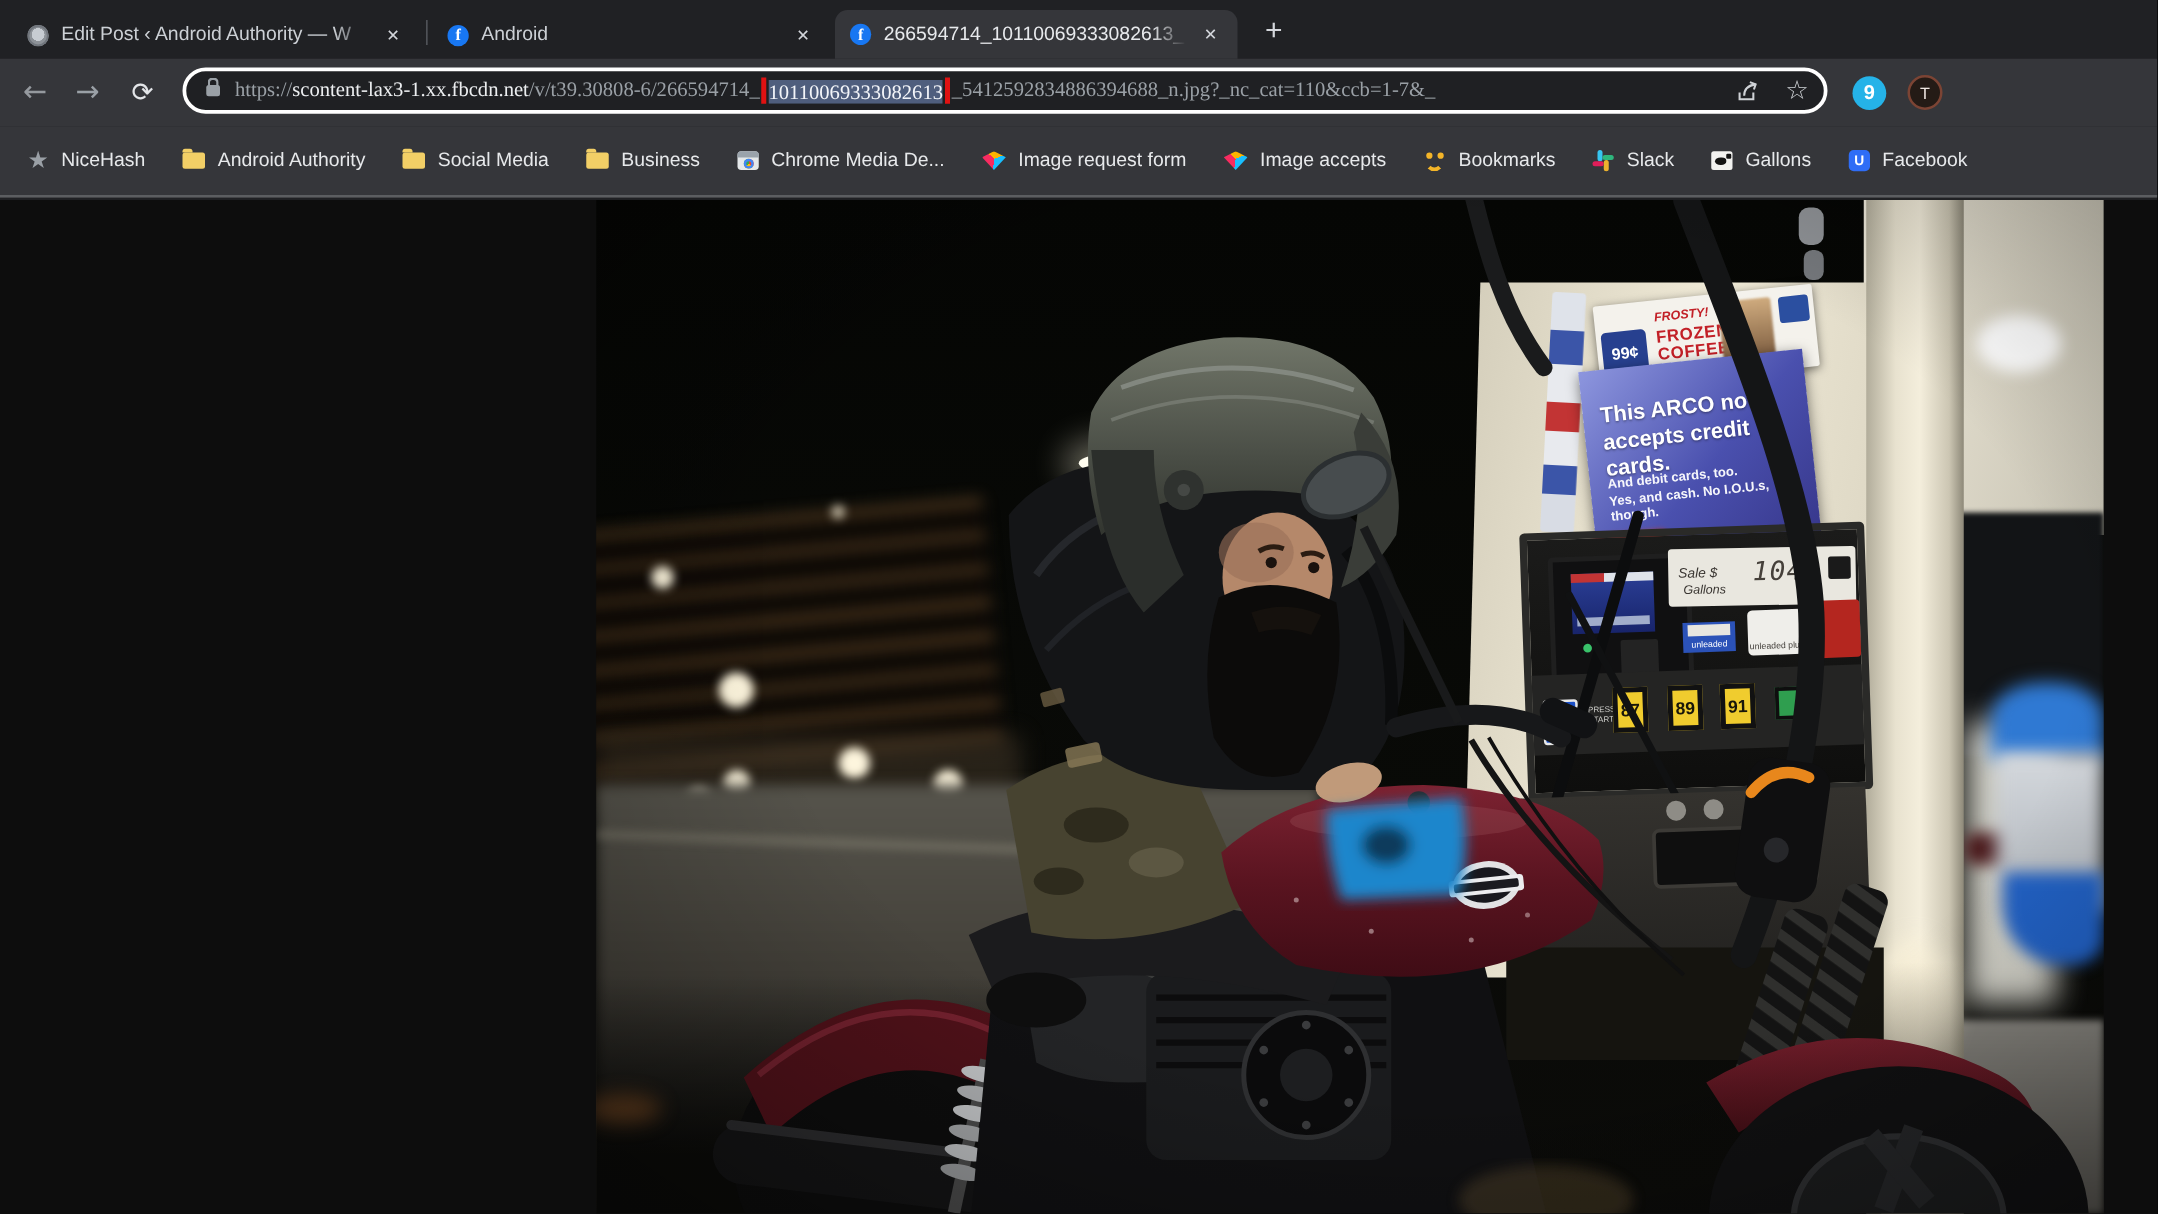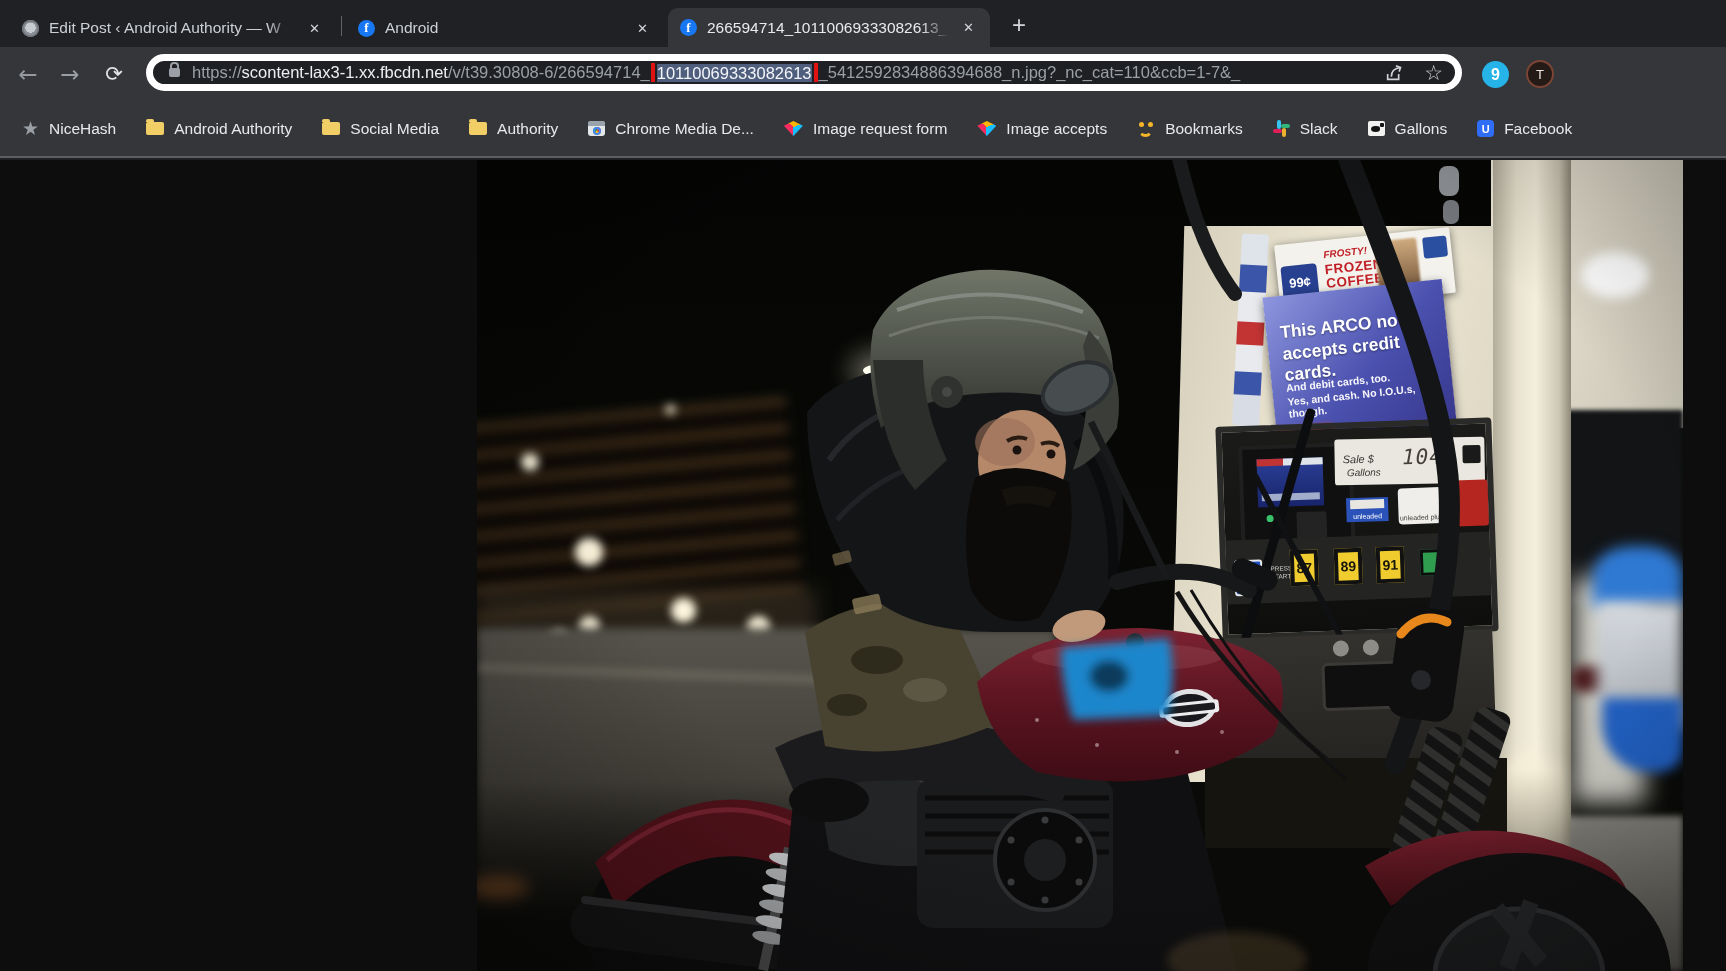--- a/index.html
+++ b/index.html
@@ -28,22 +28,22 @@
     font-family:"Liberation Serif",serif;flex:0 0 auto;}
 
   
   .toolbar{position:absolute;top:47px;left:0;width:100%;height:54px;background:#35363a;}
   .navbtn{position:absolute;top:0;height:54px;display:flex;align-items:center;justify-content:center;
     width:40px;font-size:23px;font-family:"DejaVu Sans",sans-serif;}
   .back{left:8px;color:#95999e;}
   .fwd{left:50px;color:#9aa0a6;}
   .reload{left:94px;color:#e3e5e8;font-size:21px;}
   .omnibox{position:absolute;left:146px;top:7px;width:1316px;height:37px;background:#1f2023;
-    border:7px solid #ffffff;border-radius:21px;box-sizing:border-box;display:flex;
-    align-items:center;padding:0 12px 0 16px;}
+    border:3px solid #ffffff;border-radius:21px;box-sizing:border-box;display:flex;
+    align-items:center;padding:0 12px 0 16px;font-family:Liberation Serif, serif;}
   .lockicon{width:11px;height:9px;background:#9aa0a6;border-radius:2px;position:relative;
     margin-right:12px;flex:0 0 auto;}
   .lockicon::before{content:"";position:absolute;left:1px;top:-6px;width:5px;height:6px;
     border:2px solid #9aa0a6;border-bottom:none;border-radius:4px 4px 0 0;}
   .urltext{font-size:16.5px;color:#9aa0a6;white-space:nowrap;overflow:hidden;flex:1;}
   .url-host{color:#eceef0;}
   .red-annotation{display:inline-block;border:4px solid #e01212;padding:3px 2px;margin:-8px 1px;
     vertical-align:middle;}
   .url-selected{background:#4f5e7d;color:#f3f5f9;}
   .omni-icons{display:flex;align-items:center;gap:18px;margin-left:10px;flex:0 0 auto;}
@@ -280,21 +280,21 @@
     <div class="bm">
       <span class="folder"></span>
       <span>Android Authority</span>
     </div>
     <div class="bm">
       <span class="folder"></span>
       <span>Social Media</span>
     </div>
     <div class="bm">
       <span class="folder"></span>
-      <span>Authority</span>
+      <span>Business</span>
     </div>
     <div class="bm">
       <span class="crd"></span>
       <span>Chrome Media De...</span>
     </div>
     <div class="bm">
       <span class="airtable"></span>
       <span>Image request form</span>
     </div>
     <div class="bm">

